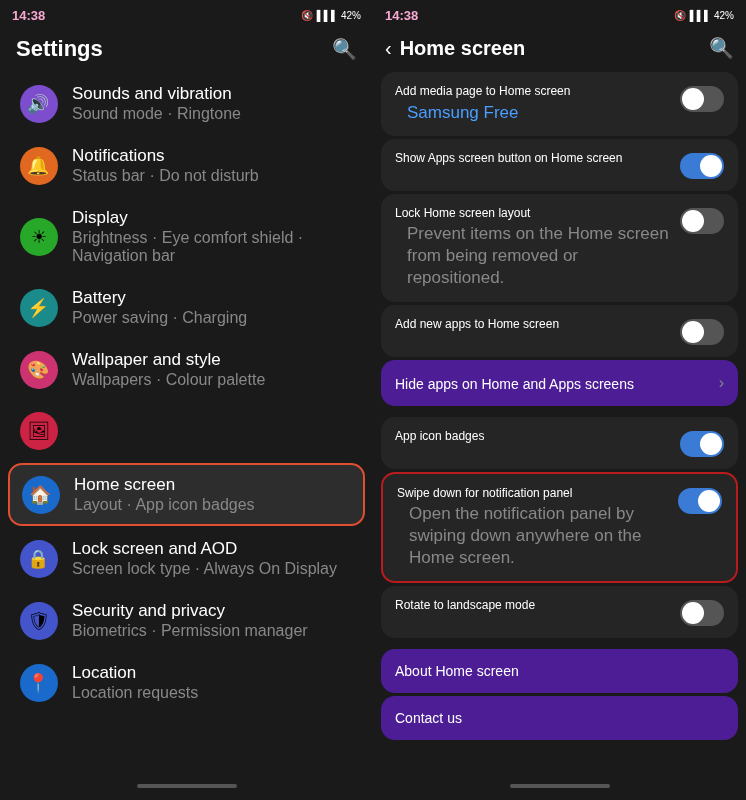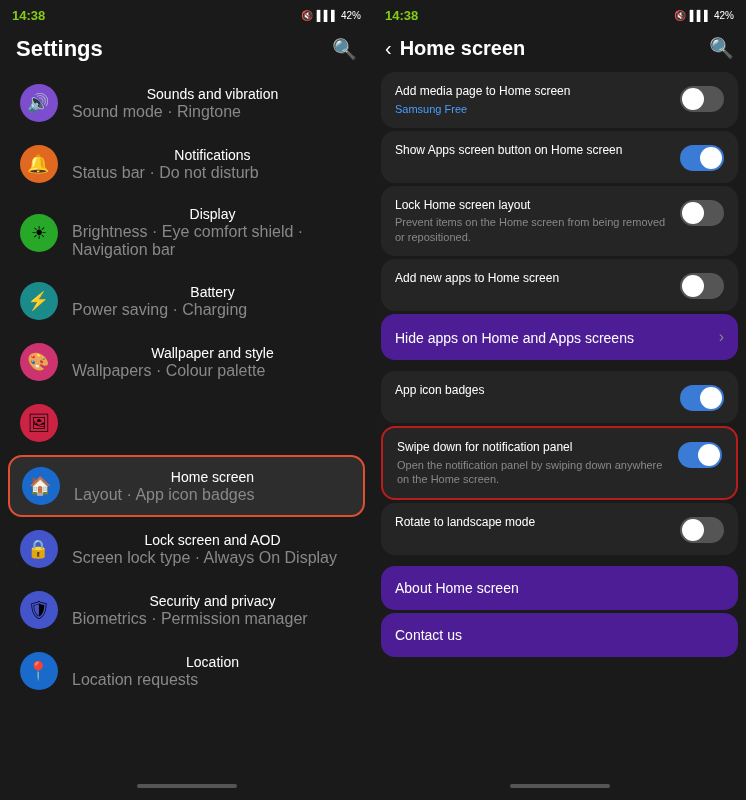--- a/index.html
+++ b/index.html
@@ -21,21 +21,21 @@
     }
     .status-bar {
       display: flex;
       justify-content: space-between;
       align-items: center;
       padding: 6px 12px 4px;
       background: #1a1a1a;
       min-height: 28px;
     }
     .status-time {
-      color: #84cc16;
+      color: #f9a8d4;
       font-size: 13px;
       font-weight: 600;
     }
     .status-icons {
       display: flex;
       align-items: center;
       gap: 3px;
     }
     .status-icon {
       color: #fff;
@@ -90,23 +90,22 @@
     .icon-orange { background: #e06820; }
     .icon-green { background: #28a828; }
     .icon-teal { background: #1a8a8a; }
     .icon-pink { background: #cc3370; }
     .icon-red { background: #cc2244; }
     .icon-blue { background: #1a6acc; }
     .icon-indigo { background: #4455cc; }
     .settings-item-text { flex: 1; }
     .settings-item-title {
       color: #fff;
-      font-size: 14px;
+      font-size: 17px;
       font-weight: 500;
-      text-align: center;
     }
     .settings-item-subtitle {
       color: #888;
       font-size: 16px;
       margin-top: 1px;
     }
     .nav-bar {
       height: 28px;
       display: flex;
       align-items: center;
@@ -168,23 +167,24 @@
     }
     .toggle-item-text { flex: 1; margin-right: 10px; }
     .toggle-item-title {
       color: #fff;
       font-size: 12px;
       font-weight: 500;
       line-height: 1.3;
     }
     .toggle-item-sub {
       color: #888;
-      font-size: 11px;
+      font-size: 17px;
       margin-top: 2px;
       line-height: 1.3;
+      margin-left: 12px;
     }
     .toggle-item-sub.blue-link {
       color: #4a9eff;
     }
     .toggle-switch {
       width: 44px;
       height: 26px;
       border-radius: 13px;
       position: relative;
       flex-shrink: 0;

